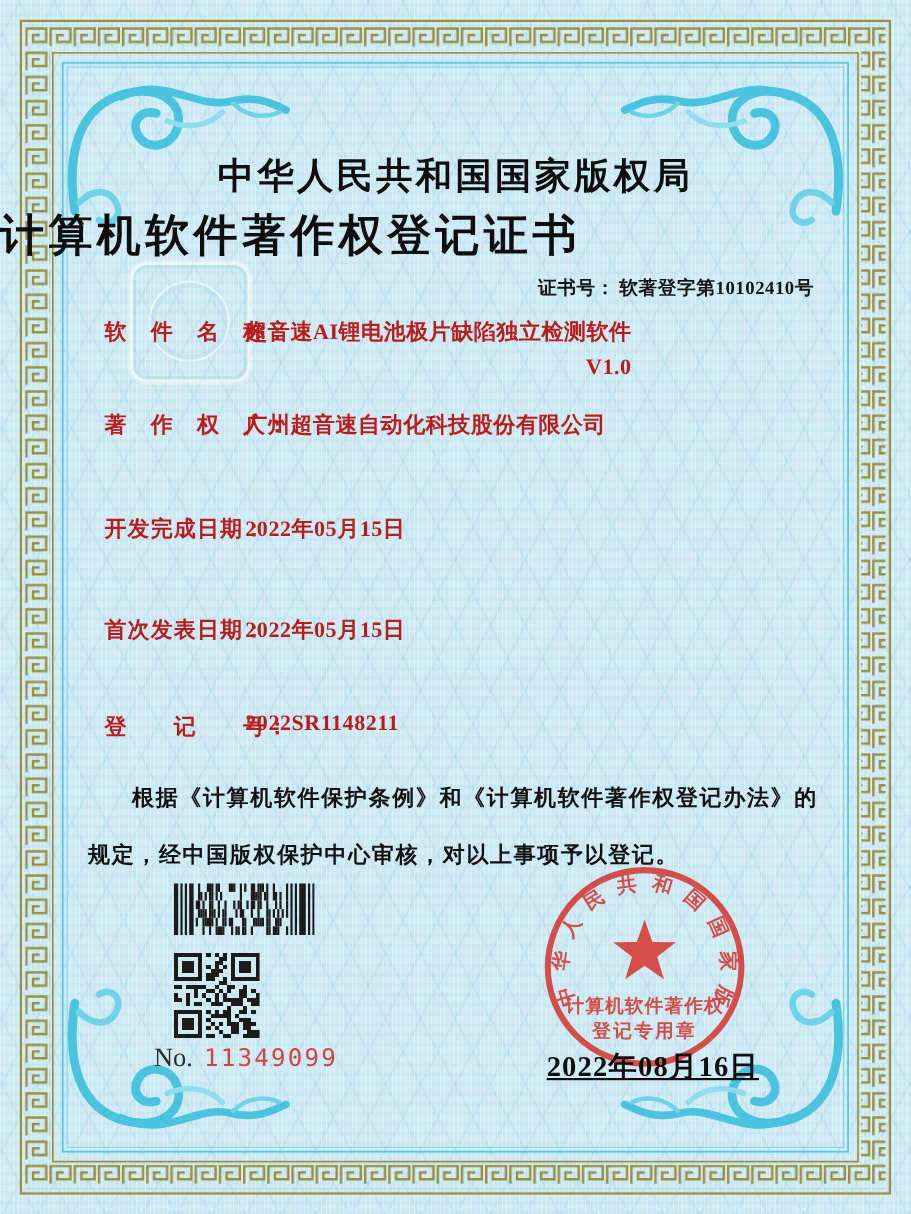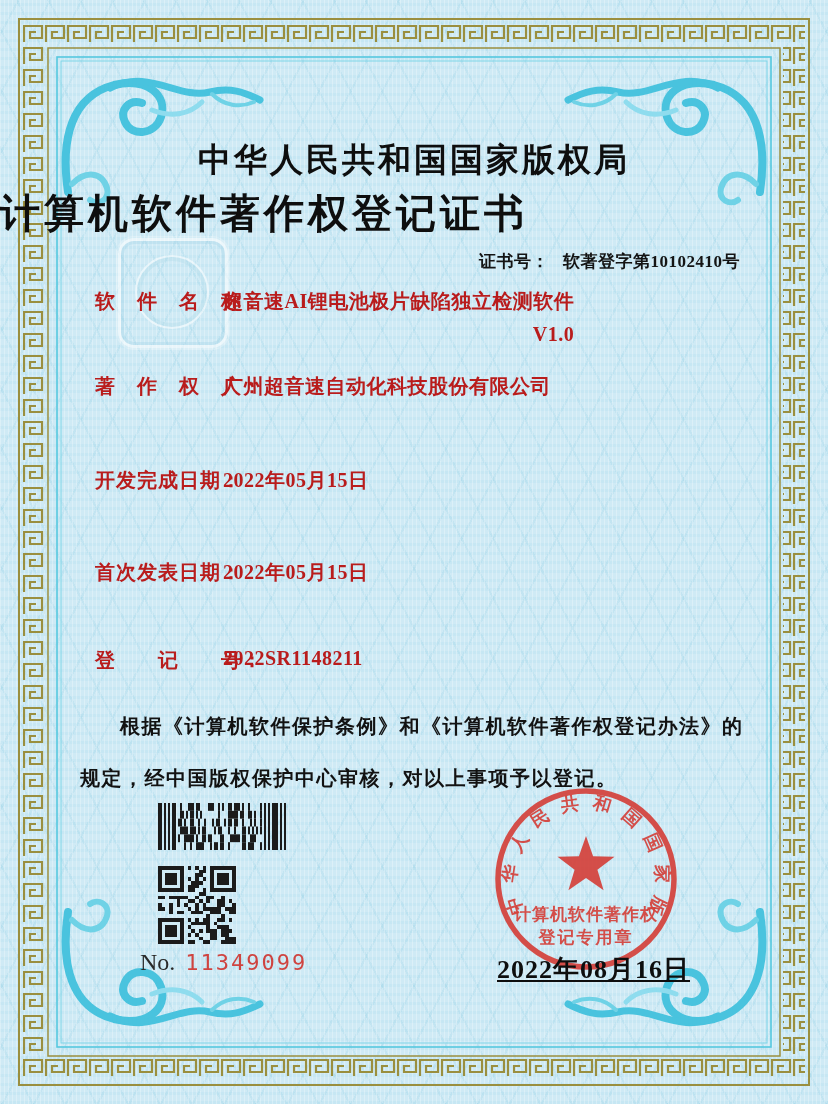--- a/index.html
+++ b/index.html
@@ -35,21 +35,21 @@
     font-size:33px;font-weight:700;letter-spacing:3px;color:#0e0e0e;
   }
   .cert-title{
     position:absolute;top:186px;left:0;right:0;text-align:left;
     font-size:40px;font-weight:700;letter-spacing:4px;color:#0e0e0e;
   }
   .certno{
     position:absolute;top:250px;right:88px;font-size:17px;font-weight:700;color:#141414;
     letter-spacing:.5px;
   }
-  .certno .val{margin-left:14px;}
+  .certno .val{margin-left:4px;}
   .frow{position:absolute;left:95px;right:60px;font-size:20px;font-weight:600;color:#b91c1c;}
   .flabel{letter-spacing:1px;white-space:pre;}
   .fvalue{position:absolute;left:128px;top:0;white-space:pre;letter-spacing:.5px;text-align:right;}
   .fvalue .l2{display:block;margin-top:8px;}
   .r1{top:288px;} .r2{top:373px;} .r3{top:467px;} .r4{top:512px;margin-top:47px;}
   .r5{top:557px;} .r6{top:602px;} .r7{top:647px;}
   .statement{
     position:absolute;left:80px;right:78px;top:700px;
     font-size:20px;font-weight:600;line-height:52px;letter-spacing:1.5px;color:#121212;
   }

